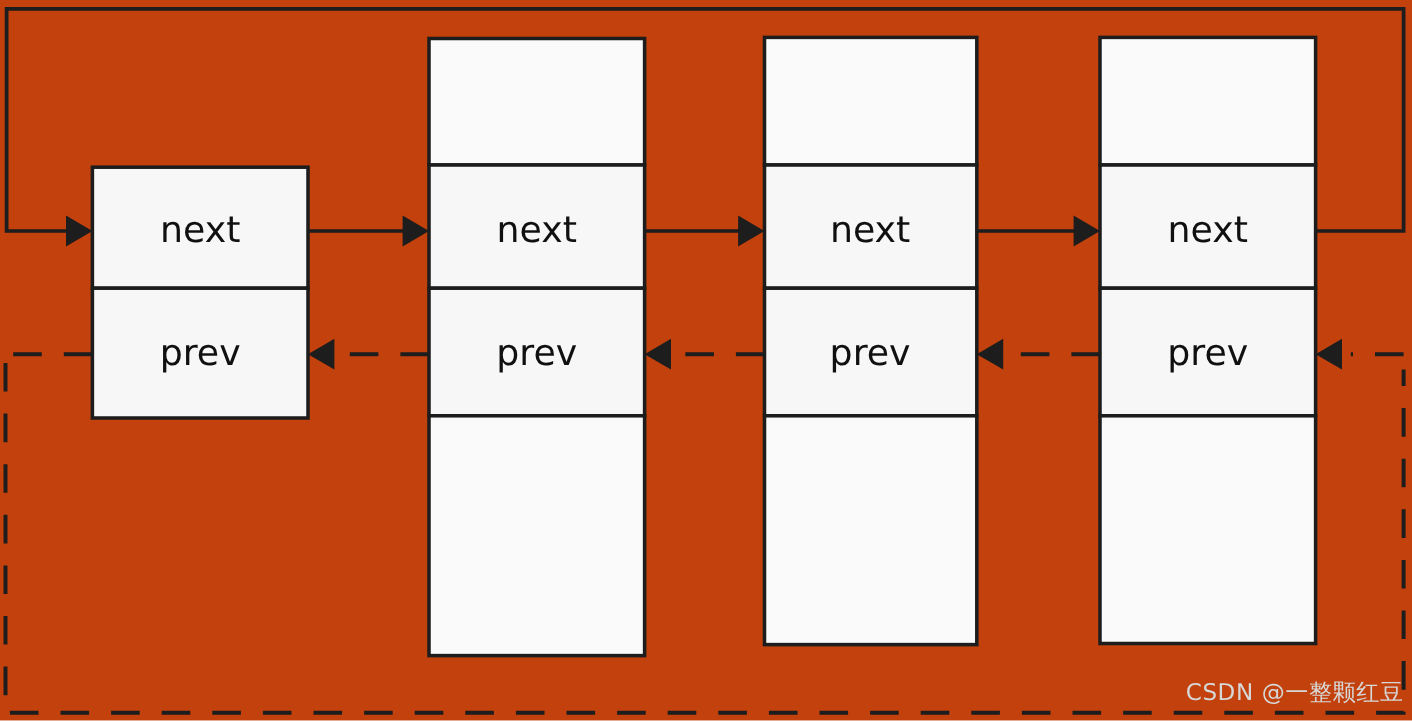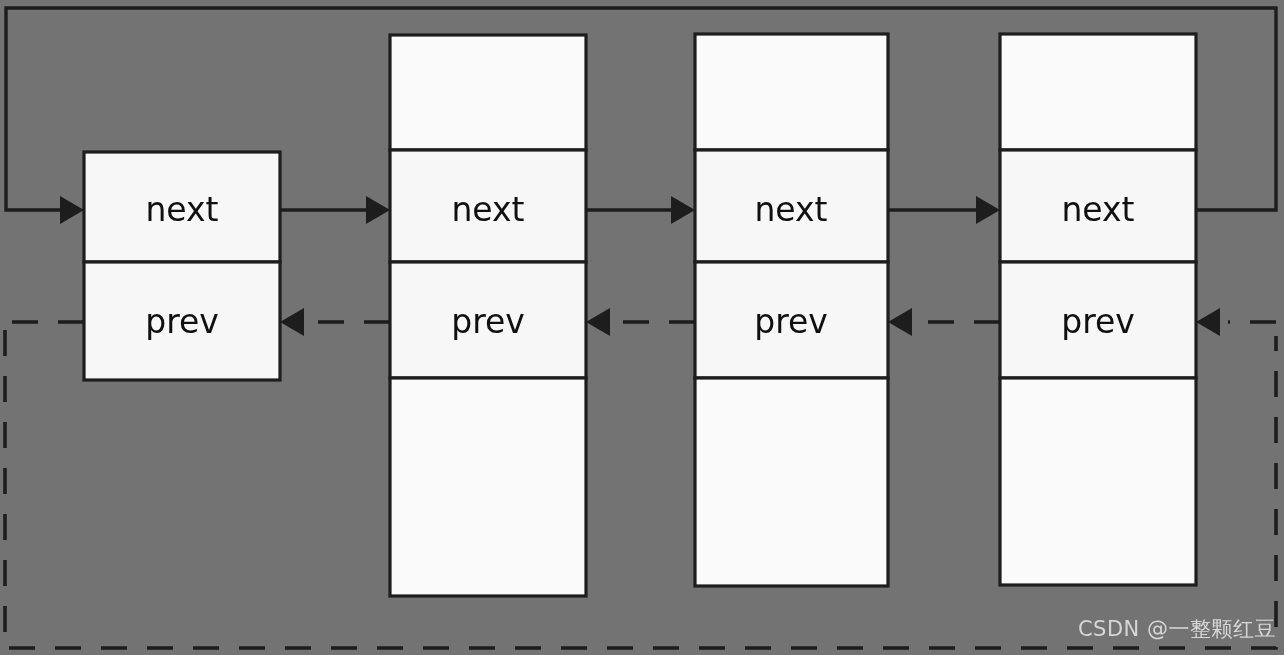--- a/index.html
+++ b/index.html
@@ -7,21 +7,21 @@
     padding: 0;
     background: #ffffff;
   }
   body {
     font-family: "DejaVu Sans", sans-serif;
   }
   #stage {
     position: relative;
     width: 1284px;
     height: 655px;
-    background: #737373;
+    background: #c2410c;
     overflow: hidden;
   }
   #diagram-svg {
     position: absolute;
     left: 0;
     top: 0;
     width: 1284px;
     height: 655px;
   }
   .node-rect {

